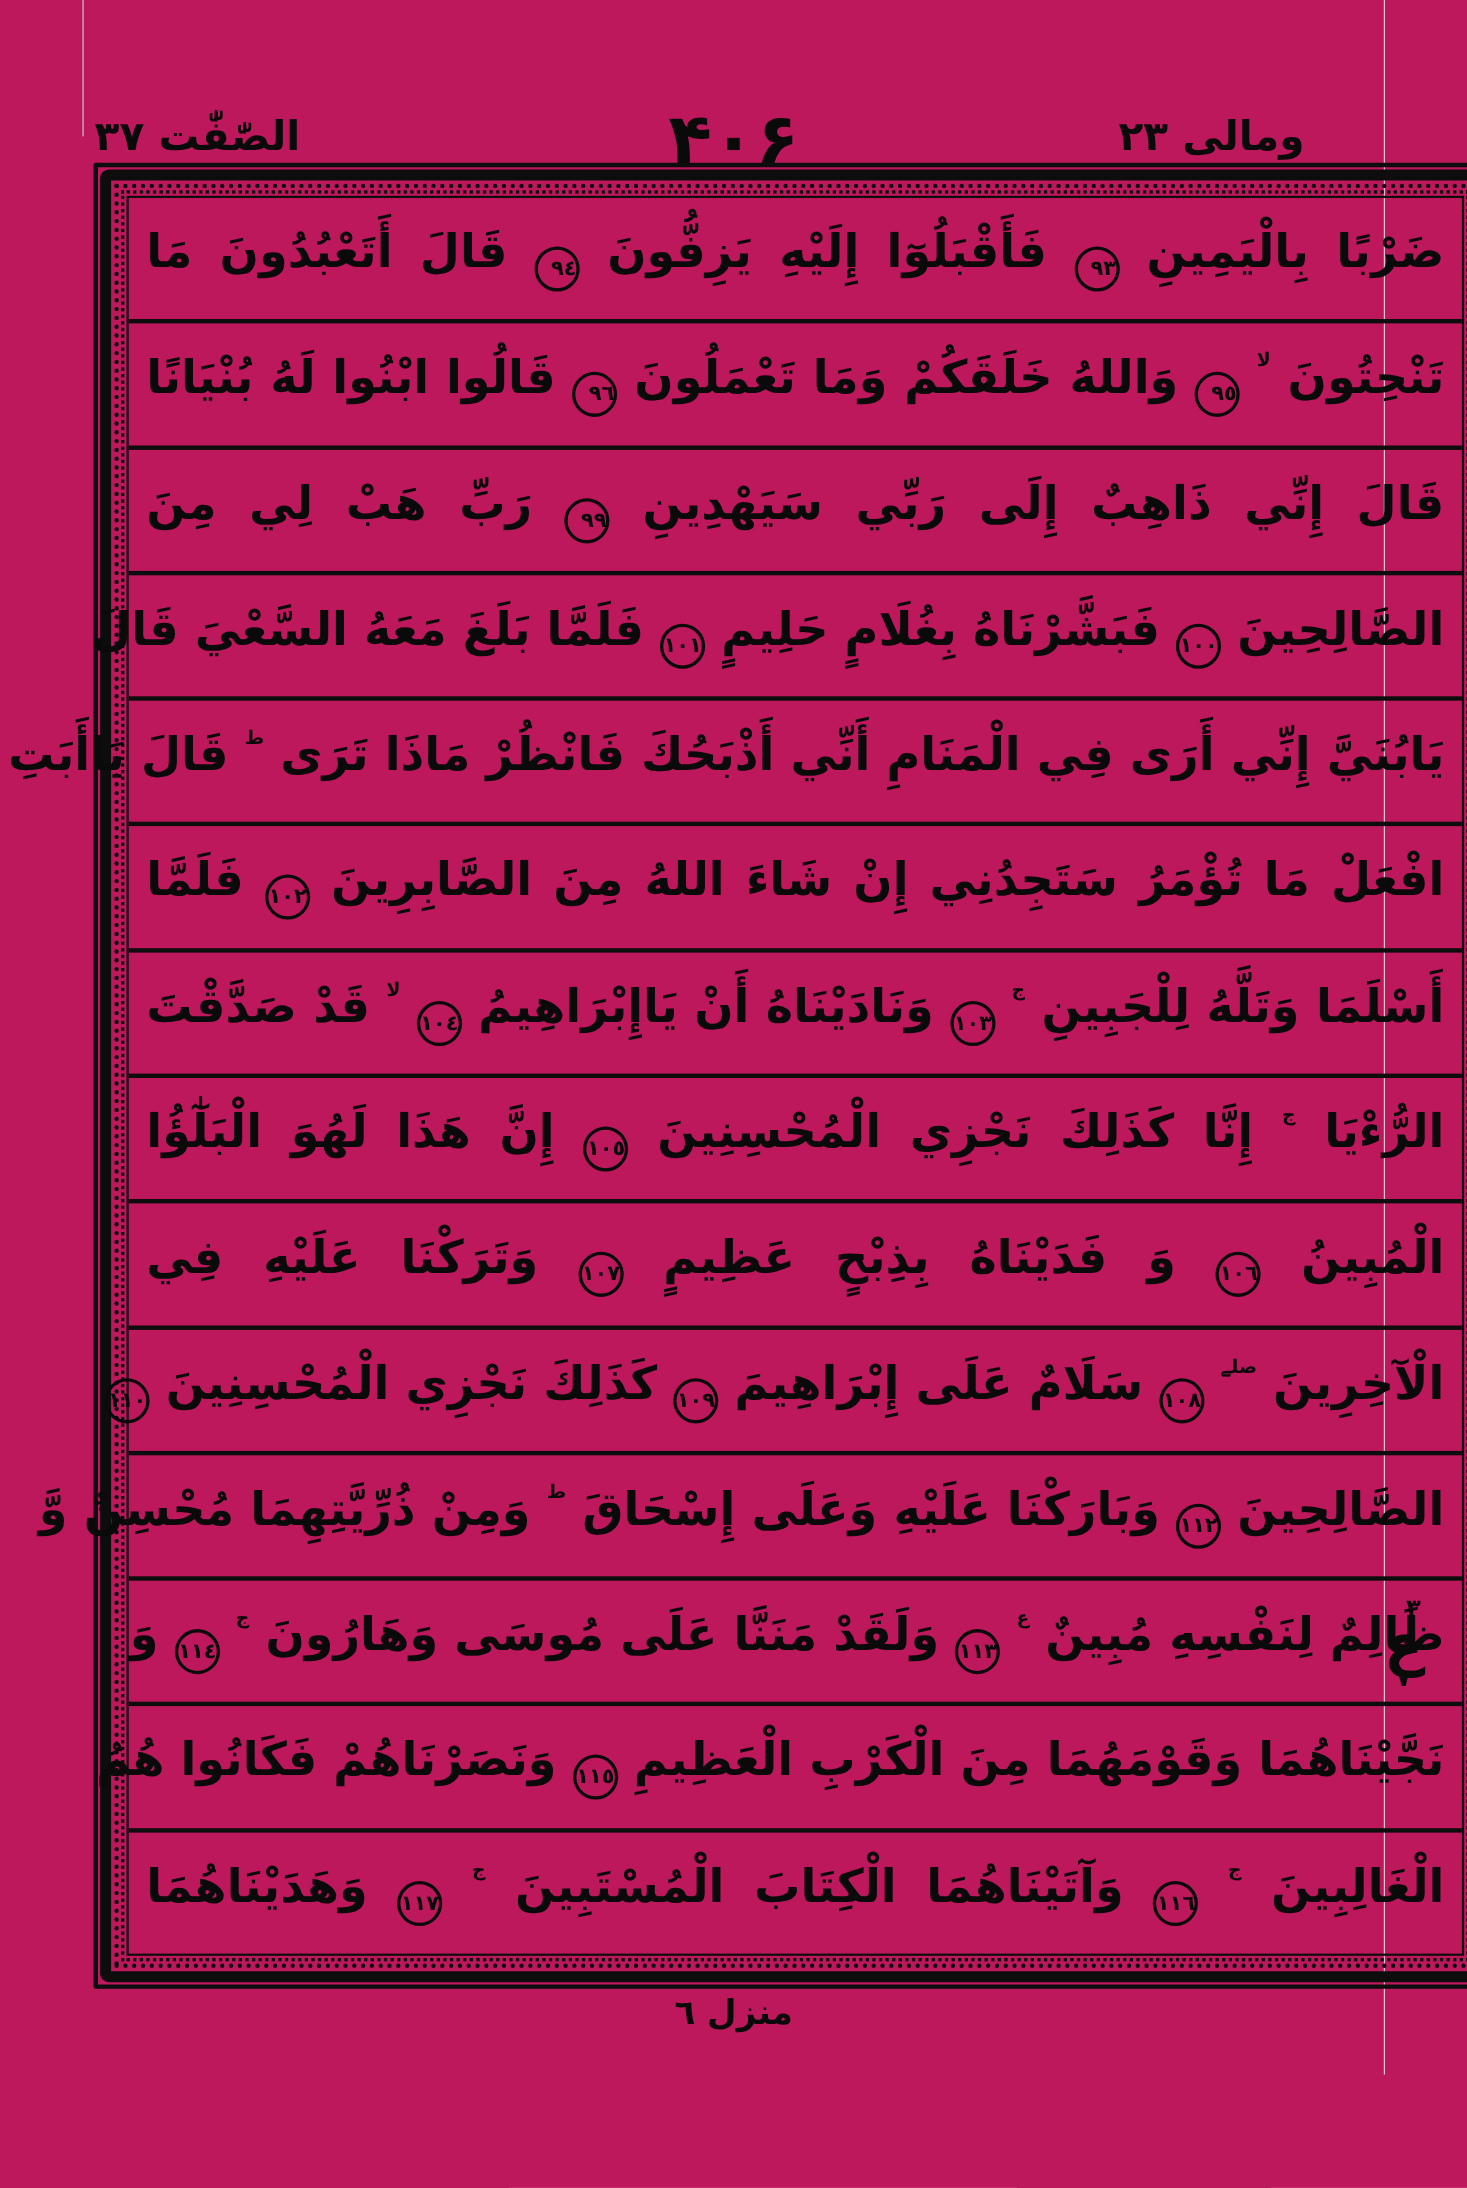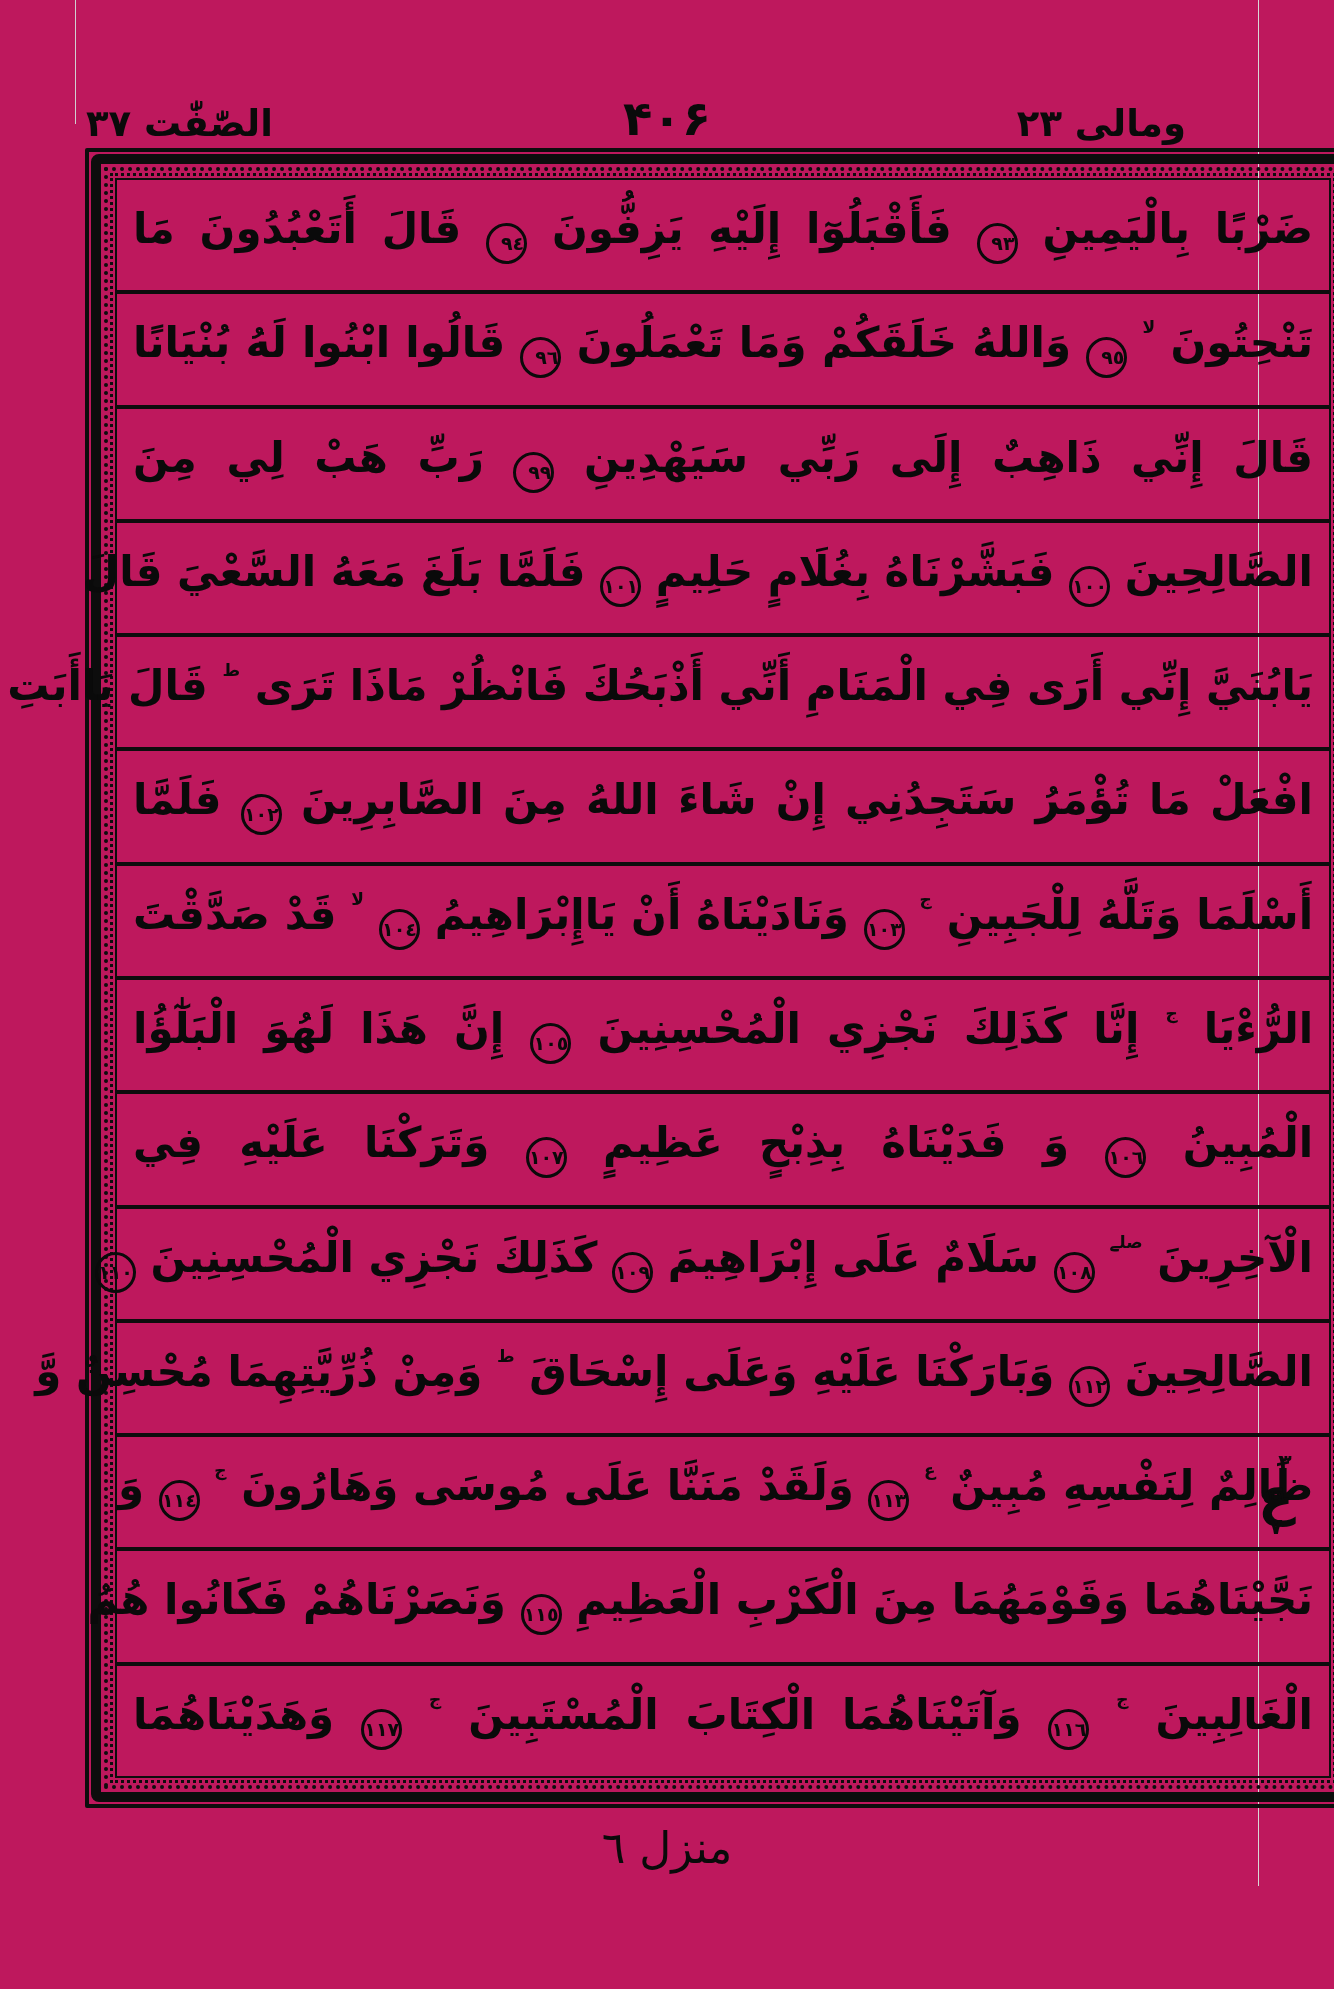--- a/index.html
+++ b/index.html
@@ -5,21 +5,21 @@
   html,body{margin:0;padding:0;background:#ffffff;}
   .page{position:relative;width:1334px;height:1989px;background:#be185d;overflow:hidden;
         font-family:"DejaVu Sans",sans-serif;color:#0a0a0a;}
   
   .edge-line{position:absolute;width:1px;background:#cfcfcf;}
   .edge-left{left:75px;top:0;height:124px;}
   .edge-right{left:1258px;top:0;height:1886px;background:#d8d8d8;}
   
   .hdr{position:absolute;top:96px;left:0;width:100%;height:60px;}
   .hdr .surah{position:absolute;left:86px;top:6px;font-size:37px;font-weight:bold;direction:rtl;}
-  .hdr .pageno{position:absolute;left:0;right:0;top:-6px;text-align:center;font-size:48px;font-weight:bold;
+  .hdr .pageno{position:absolute;left:0;right:0;top:-6px;text-align:center;font-size:65px;font-weight:bold;
                letter-spacing:6px;direction:rtl;}
   .hdr .juz{position:absolute;right:148px;top:6px;font-size:37px;font-weight:bold;direction:rtl;}
   
   .f1{position:absolute;left:85px;top:148px;width:1276px;height:1660px;box-sizing:border-box;
       border:4px solid #0d0d0d;border-radius:2px;padding:2px;}
   .f2{width:100%;height:100%;box-sizing:border-box;border:10px solid #0d0d0d;border-radius:8px;padding:3px;}
   .f3{width:100%;height:100%;box-sizing:border-box;border:4px dotted #0d0d0d;padding:2px;}
   .f4{width:100%;height:100%;box-sizing:border-box;border:3px dotted #0d0d0d;padding:2px;}
   .f5{width:100%;height:100%;box-sizing:border-box;border:2px solid #0d0d0d;}
   .rows{display:flex;flex-direction:column;width:100%;height:100%;}
@@ -31,21 +31,21 @@
           border-radius:50%;line-height:35px;text-align:center;font-size:19px;font-weight:bold;
           vertical-align:-7px;letter-spacing:0;}
   .wmark{display:inline-block;font-size:17px;font-weight:bold;transform:translateY(-24px);line-height:0;}
   
   .ruku{position:absolute;right:26px;top:1452px;width:64px;text-align:center;direction:rtl;line-height:1;}
   .ruku .r-top{font-size:22px;font-weight:bold;display:block;margin-bottom:-4px;margin-right:-18px;}
   .ruku .r-ain{font-size:52px;font-weight:bold;display:block;}
   .ruku .r-mid{font-size:14px;font-weight:bold;display:block;margin-top:-34px;}
   .ruku .r-bot{font-size:22px;font-weight:bold;display:block;margin-top:14px;}
   
-  .footer{position:absolute;left:0;right:0;top:1812px;text-align:center;font-size:44px;font-weight:normal;direction:rtl;margin-top:10px;}
+  .footer{position:absolute;left:0;right:0;top:1812px;text-align:center;font-size:31px;font-weight:bold;direction:rtl;}
 </style>
 </head>
 <body>
 
 <div class="page">
 
   <div class="edge-line edge-left"></div>
   <div class="edge-line edge-right"></div>
 
   <div class="hdr">

